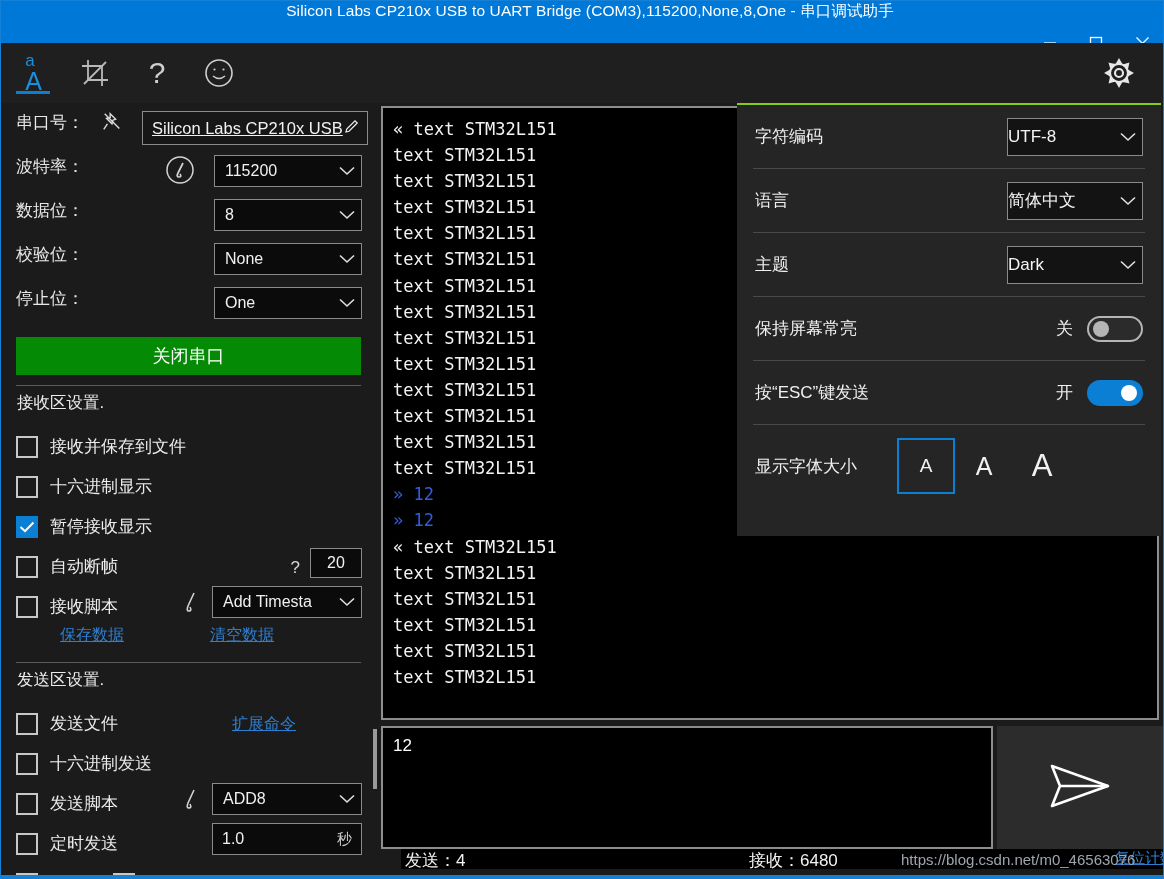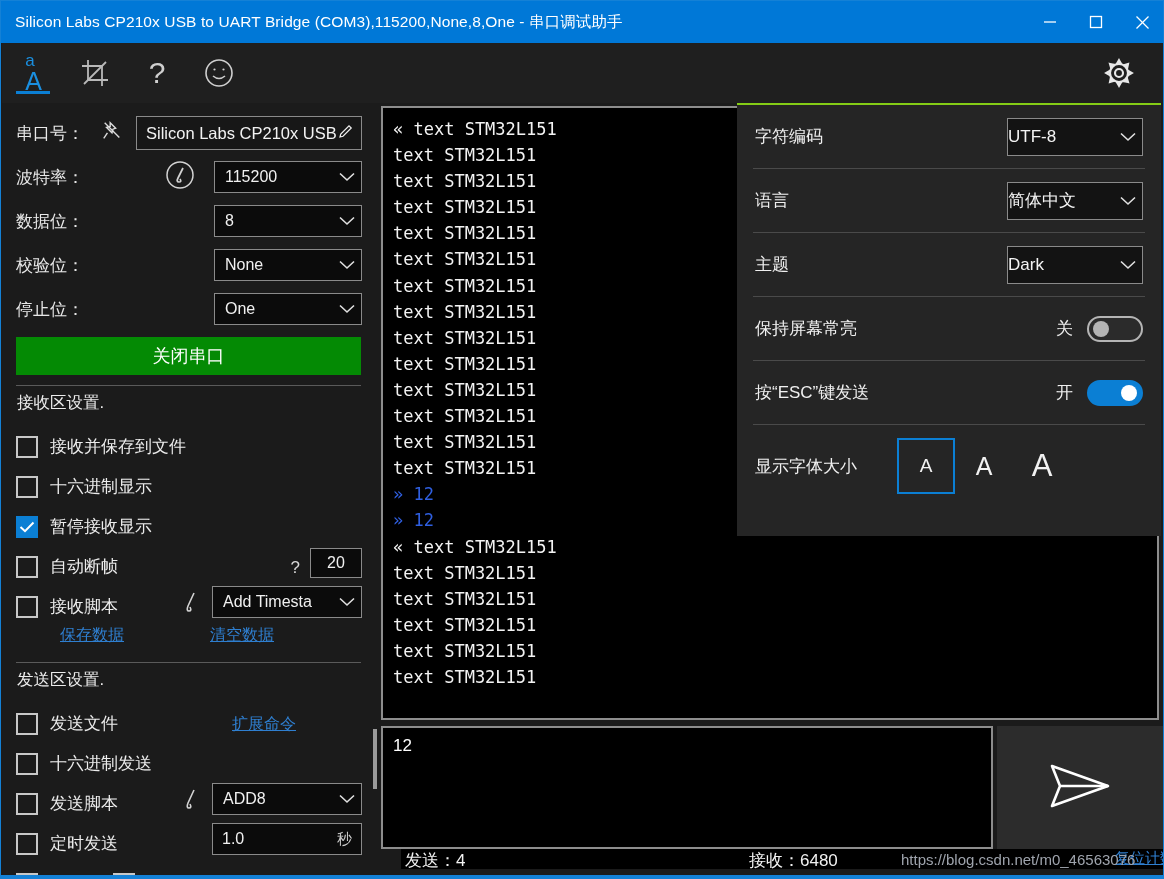--- a/index.html
+++ b/index.html
@@ -15,21 +15,21 @@
     background: #1b1b1b;
     border: 1px solid #1481d6;
     overflow: hidden;
   }
 
   
   .titlebar {
     position: absolute; left: 0; top: 0;
     width: 1164px; height: 42px;
     background: #0078d7;
-    display: flex; align-items: center;
+    display: flex; align-items: center; flex-direction: column;
   }
   .title-text {
     color: #ffffff; font-size: 15.5px;
     margin-left: 14px; white-space: nowrap;
     letter-spacing: 0.1px;
   }
   .winbtns { margin-left: auto; display: flex; height: 42px; }
   .winbtn {
     width: 46px; height: 42px;
     display: flex; align-items: center; justify-content: center;
@@ -64,21 +64,21 @@
     background: #1b1b1b;
     padding: 8px 12px 0 14px;
     color: #e6e6e6;
   }
   .sb-scroll {
     position: absolute; left: 369px; top: 108px;
     width: 4px; height: 684px;
     background: #9a9a9a;
   }
   .row {
-    display: flex; align-items: center;
+    display: flex; 
     height: 44px;
     gap: 9px;
   }
   .lbl {
     font-size: 17px; color: #e8e8e8; white-space: nowrap;
   }
   .spacer { flex: 1; }
   .combo {
     background: #0b0b0b;
     border: 1px solid #8a8a8a;
@@ -334,21 +334,21 @@
 
     <div class="row">
       <span class="lbl">串口号：</span>
       <span style="margin-left:8px;">
         <svg width="22" height="22" viewBox="0 0 24 24" fill="none" stroke="#ddd" stroke-width="1.5">
           <path d="M10 3 l6 6 -3 1 -1 4 -6 -6 4 -1 z"></path>
             <line x1="7" y1="14" x2="3" y2="20"></line>
             <line x1="4" y1="3" x2="20" y2="19"></line>
         </svg>
       </span>
-      <div class="portfield" style="margin-left:4px;">
+      <div class="portfield" style="margin-left:10px;text-decoration:underline;">
         <span class="pname">Silicon Labs CP210x USB</span>
         <span class="pen">
           <svg width="18" height="18" viewBox="0 0 24 24" fill="none" stroke="#f0f0f0" stroke-width="1.6">
             <path d="M4 20 l1-4 L16 5 l3 3 L8 19 z"></path>
           </svg>
         </span>
       </div>
     </div>
 
     <div class="row">

